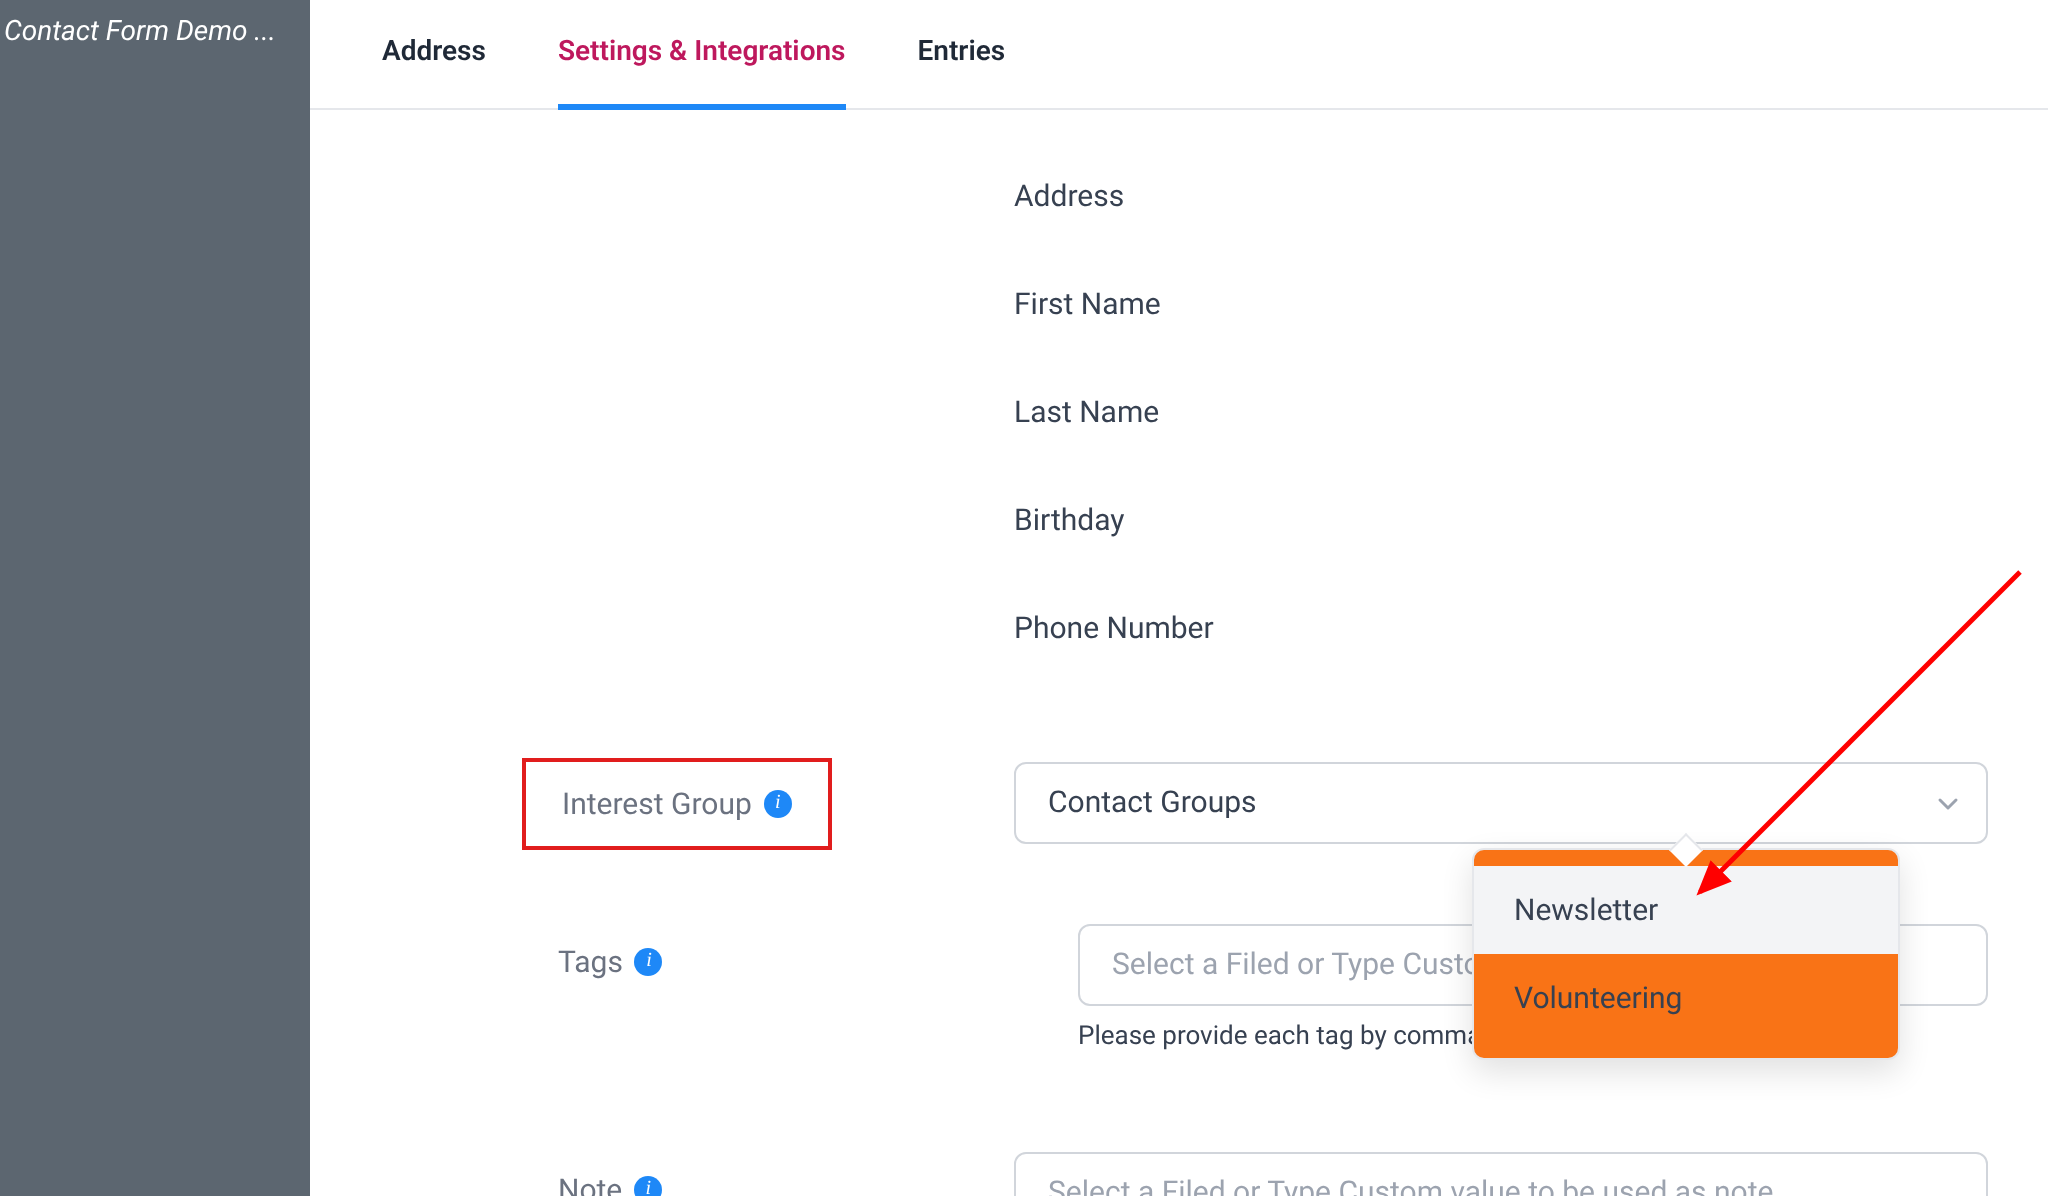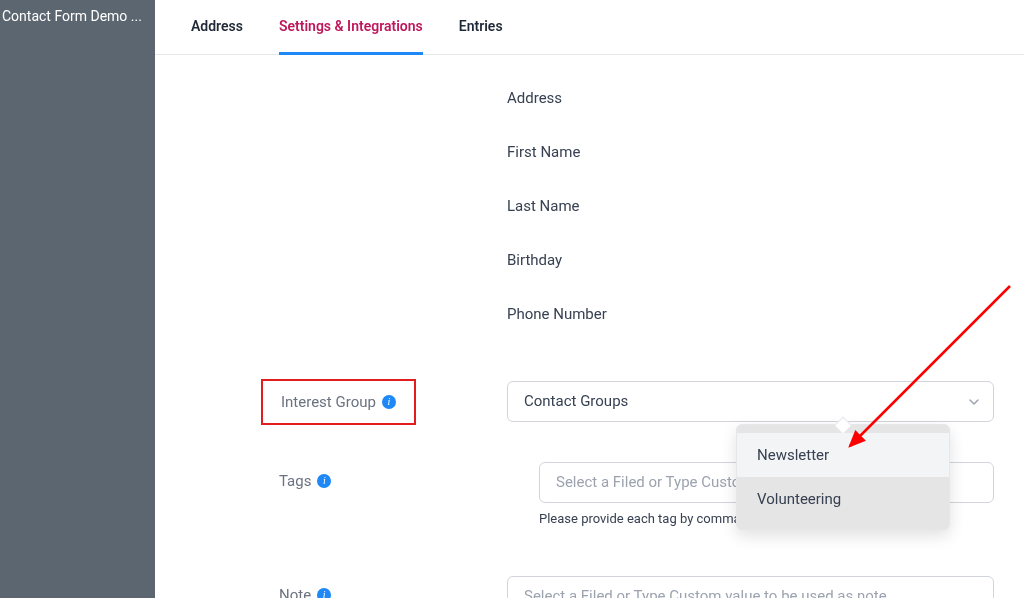--- a/index.html
+++ b/index.html
@@ -22,20 +22,21 @@
       top: 0;
       width: 155px;
       height: 598px;
       background: #5c6670;
     }
     .sidebar-title {
       color: #fff;
       padding: 8px 2px;
       font-size: 14px;
       font-weight: 400;
+      font-style: italic;
     }
     .header-tabs {
       position: absolute;
       left: 155px;
       top: 0;
       right: 0;
       height: 55px;
       background: #fff;
       border-bottom: 1px solid #e5e7eb;
       display: flex;
@@ -157,21 +158,21 @@
     .interest-row .field-label-col {
       padding-top: 0;
     }
     .helper-text {
       font-size: 13px;
       color: #374151;
       margin-top: 8px;
     }
     .dropdown-menu {
       position: absolute;
-      background: #e5e5e5;
+      background: #f97316;
       border: 1px solid #e5e7eb;
       border-radius: 6px;
       box-shadow: 0 6px 16px rgba(0,0,0,0.12);
       padding: 8px 0;
       z-index: 10;
       width: 214px;
     }
     .dropdown-item {
       padding: 13px 20px;
       font-size: 15px;

